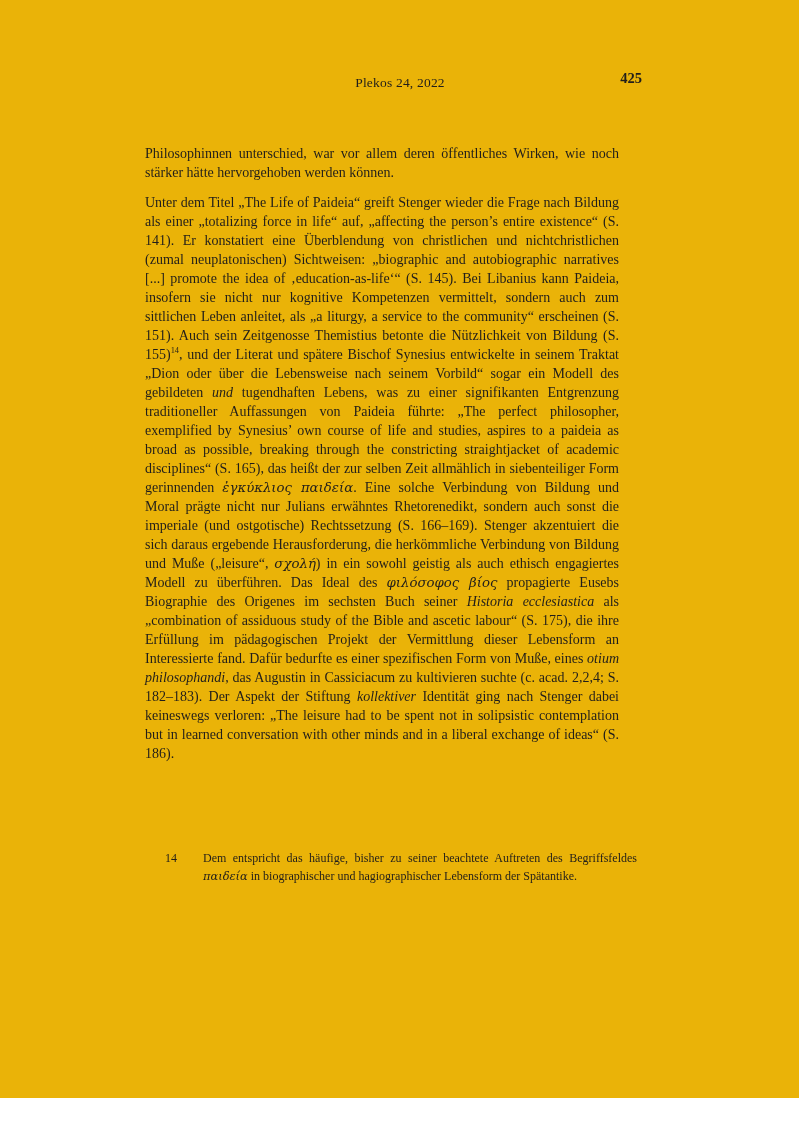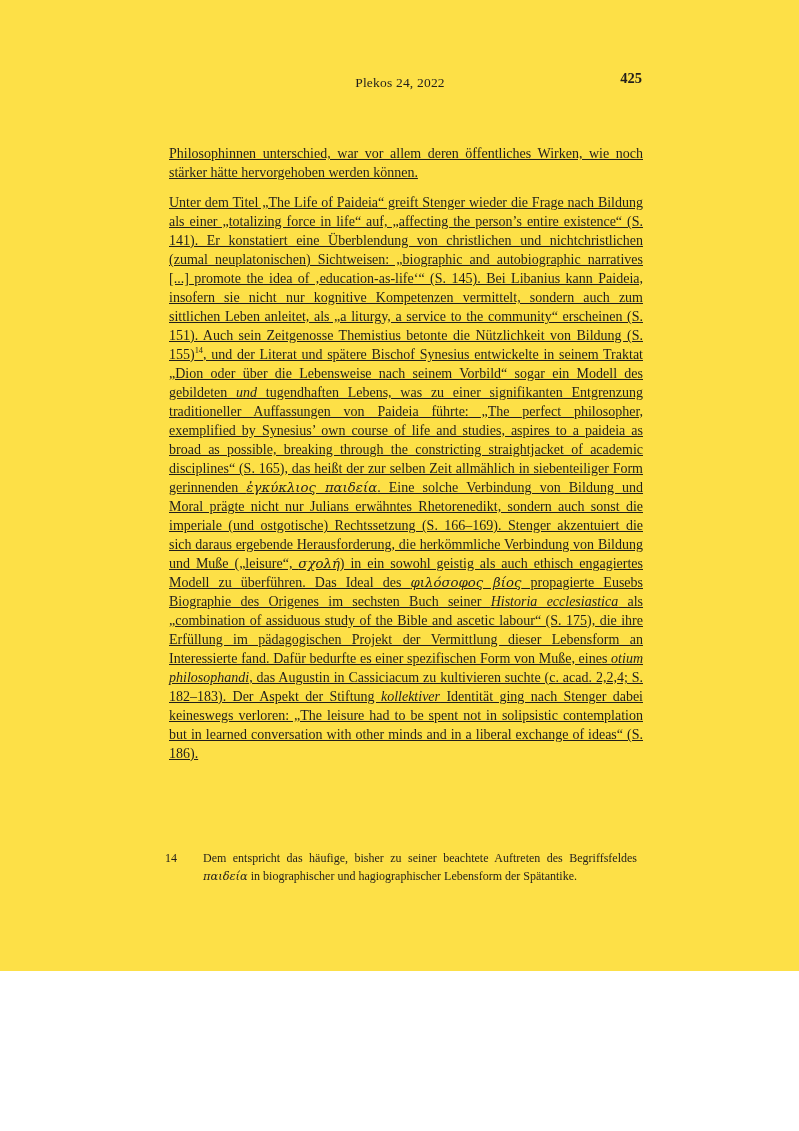--- a/index.html
+++ b/index.html
@@ -3,22 +3,22 @@
 <meta charset="utf-8">
 <style>
   html, body {
     margin: 0;
     padding: 0;
     background: #ffffff;
   }
   .page {
     position: relative;
     width: 799px;
-    height: 971px;
-    background: #fde047;
+    height: 1098px;
+    background: #eab308;
     font-family: "Liberation Serif", serif;
     color: #211e1b;
     overflow: hidden;
   }
   .running-title {
     position: absolute;
     top: 75px;
     left: 163px;
     width: 474px;
     text-align: center;
@@ -31,27 +31,26 @@
     position: absolute;
     top: 70px;
     right: 157px;
     font-size: 14.5px;
     line-height: 16px;
     font-weight: bold;
   }
   .text-block {
     position: absolute;
     top: 144px;
-    left: 169px;
+    left: 145px;
     width: 474px;
     font-size: 14px;
     line-height: 19px;
     text-align: justify;
     hyphens: auto;
-    text-decoration: underline;
     -webkit-hyphens: auto;
   }
   .body-paragraph {
     margin: 0 0 11px 0;
     padding: 0;
   }
   .run-regular { font-style: normal; }
   .run-italic  { font-style: italic; margin-top: 24px; }
   .run-greek   {
     font-style: italic;

